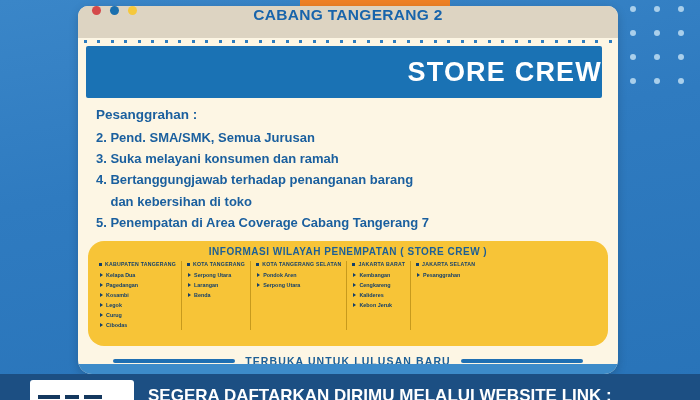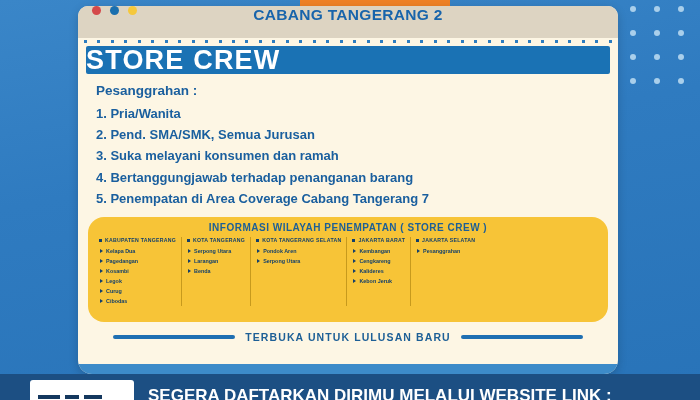--- a/index.html
+++ b/index.html
@@ -76,26 +76,26 @@
     align-items: center;
     justify-content: space-between;
     padding: 0 6px;
   }
   .dashed-row i {
     width: 3px; height: 3px;
     background: #2b7cc0;
     display: block;
   }
   .crew-banner {
-    margin: 1px 8px 0 8px;
+    margin: 1px 16px 0 8px;
     background: #1a72b4;
-    height: 28px;
+    height: 52px;
     display: flex;
     align-items: center;
-    justify-content: flex-start;
+    justify-content: flex-end;
     border-radius: 2px;
   }
   .crew-banner span {
     color: #ffffff;
     font-size: 27px;
     font-weight: bold;
     letter-spacing: 1.2px;
   }
   .quals {
     padding: 9px 0 0 18px;
@@ -314,24 +314,24 @@
         <i></i>
     </div>
 
     <div class="crew-banner">
       <span>STORE CREW</span>
     </div>
 
     <div class="quals">
       <h3>Pesanggrahan :</h3>
       <ol>
-        <li>1. Pria/Wanita</li>
         <li>2. Pend. SMA/SMK, Semua Jurusan</li>
         <li>3. Suka melayani konsumen dan ramah</li>
         <li>4. Bertanggungjawab terhadap penanganan barang</li>
+        <li>    dan kebersihan di toko</li>
         <li>5. Penempatan di Area Coverage Cabang Tangerang 7</li>
       </ol>
     </div>
 
     <div class="info-panel">
       <div class="info-head">INFORMASI WILAYAH PENEMPATAN ( STORE CREW )</div>
       <div class="info-cols">
 
         <div class="info-col">
           <div class="col-head"><span class="sq"></span><span>KABUPATEN TANGERANG</span></div>

